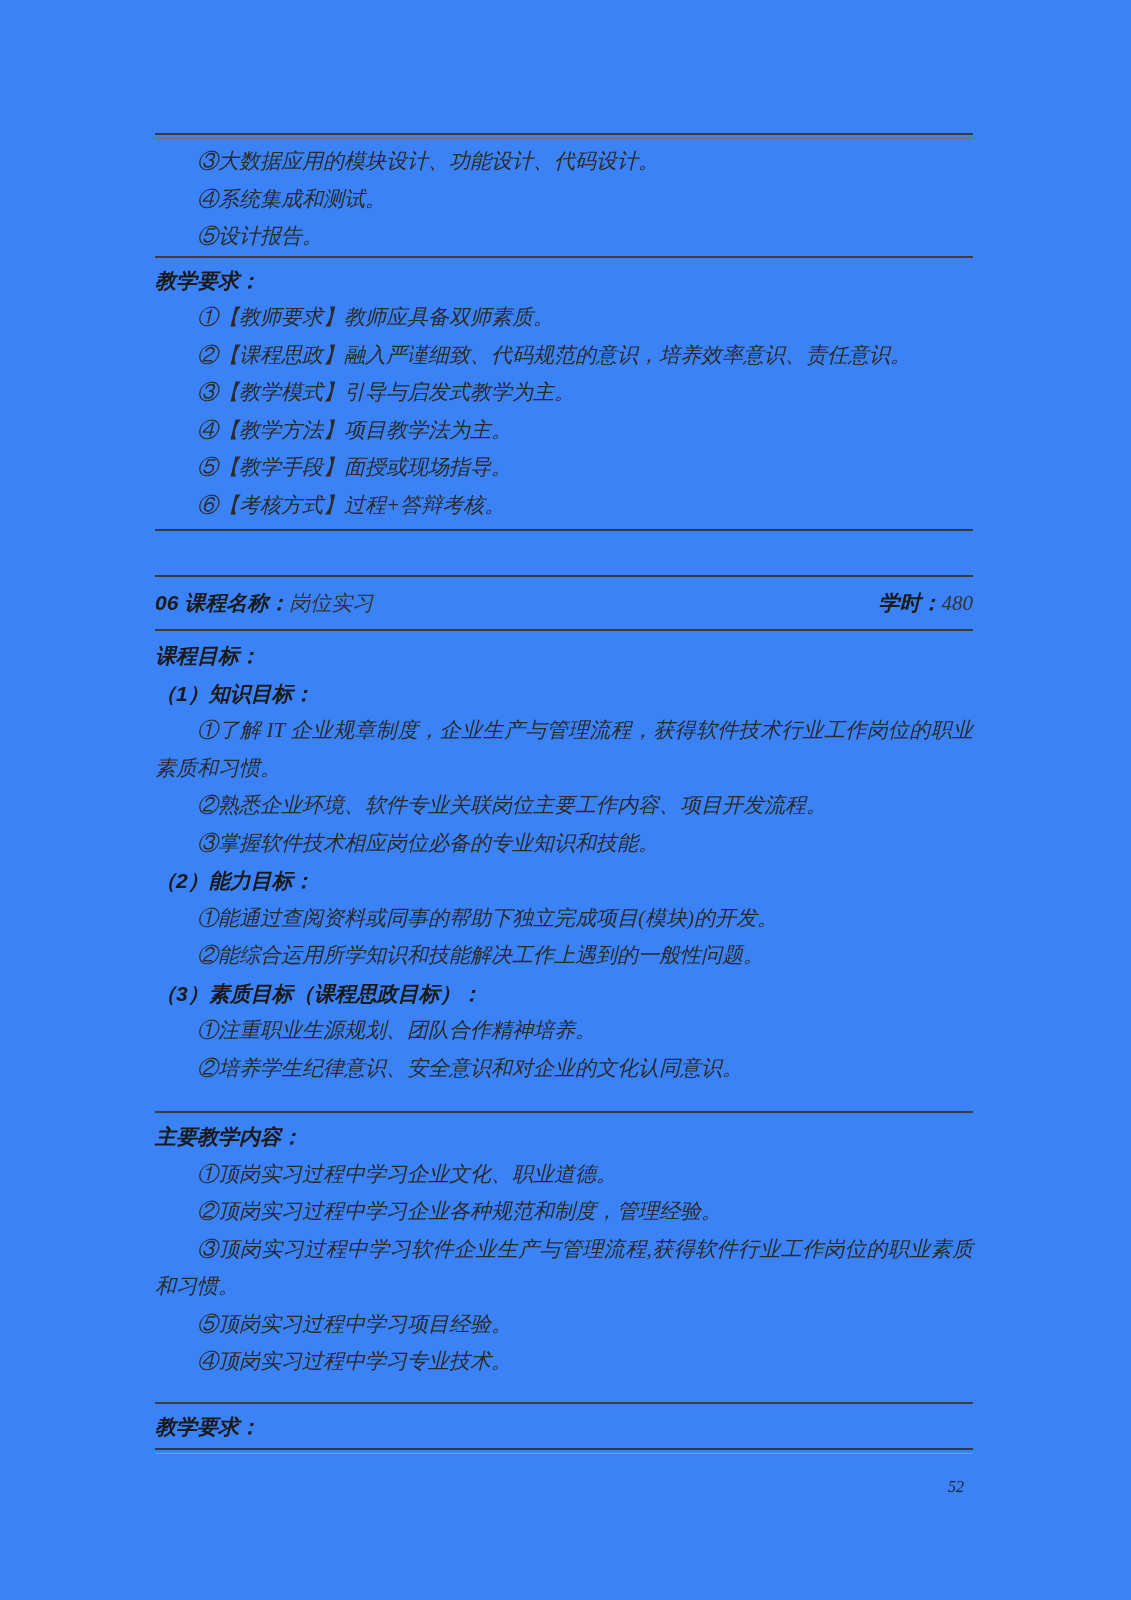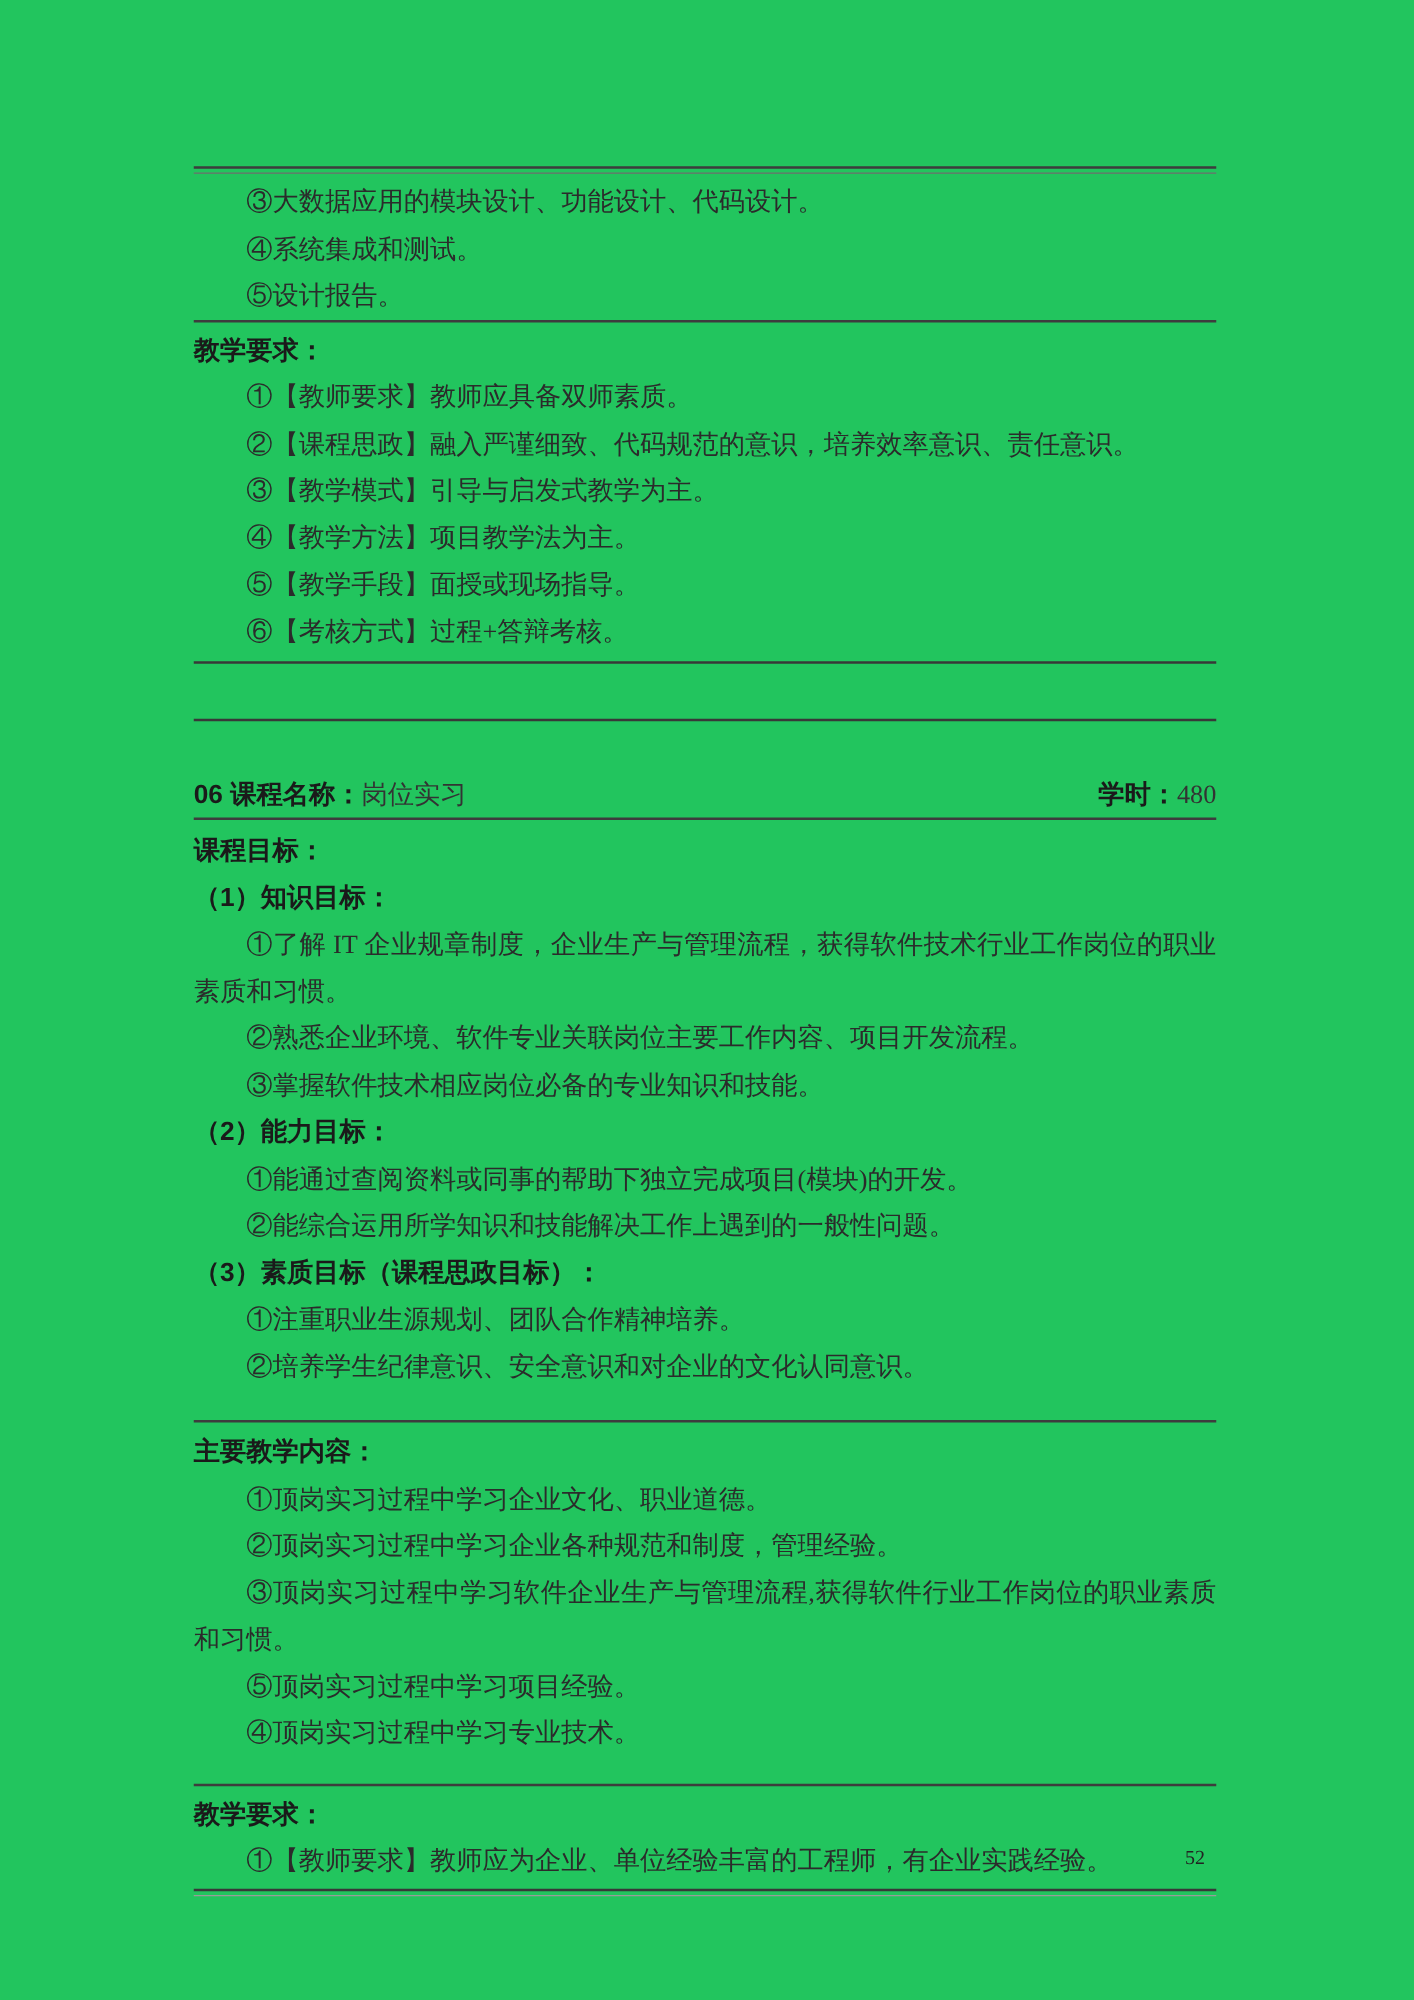--- a/index.html
+++ b/index.html
@@ -4,24 +4,25 @@
 <style>
   html, body {
     margin: 0;
     padding: 0;
     background: #ffffff;
   }
   .page {
     position: relative;
     width: 1131px;
     height: 1600px;
-    background: #22c55e;
+    background: #3b82f6;
     overflow: hidden;
     font-family: "Liberation Serif", "DejaVu Serif", serif;
     color: #2b2b2b;
+    font-style: italic;
   }
   .content {
     position: absolute;
     left: 155px;
     top: 0;
     width: 818px;
   }
   
   .hr-double-top {
     height: 3px;
@@ -53,25 +54,24 @@
   .heading {
     font-family: "Liberation Sans", "DejaVu Sans", sans-serif;
     font-weight: 700;
     color: #1a1a1a;
     text-indent: 0;
   }
   .listA { padding-top: 4px; }
   .sectionB { padding-top: 4px; padding-bottom: 5px; }
   .gap44 { height: 44px; }
   .course-header-row {
-    height: 38px;
+    height: 52px;
     display: flex;
     align-items: center;
     justify-content: space-between;
-    margin-top: 39px;
   }
   .course-header-left, .course-header-right {
     font-size: 21px;
     line-height: 40px;
     white-space: nowrap;
   }
   .hdr-bold {
     font-family: "Liberation Sans", "DejaVu Sans", sans-serif;
     font-weight: 700;
     color: #1a1a1a;
@@ -161,21 +161,20 @@
       <p class="body-item">②顶岗实习过程中学习企业各种规范和制度，管理经验。</p>
       <p class="body-item">③顶岗实习过程中学习软件企业生产与管理流程,获得软件行业工作岗位的职业素质和习惯。</p>
       <p class="body-item">⑤顶岗实习过程中学习项目经验。</p>
       <p class="body-item">④顶岗实习过程中学习专业技术。</p>
     </div>
 
     <div class="hr-single"></div>
 
     <div class="requirements2">
       <p class="heading">教学要求：</p>
-      <p class="body-item">①【教师要求】教师应为企业、单位经验丰富的工程师，有企业实践经验。</p>
     </div>
 
     <div class="hr-double-bottom"></div>
 
   </div>
 
   <div class="page-number">52</div>
 </div>
 
 </body></html>

